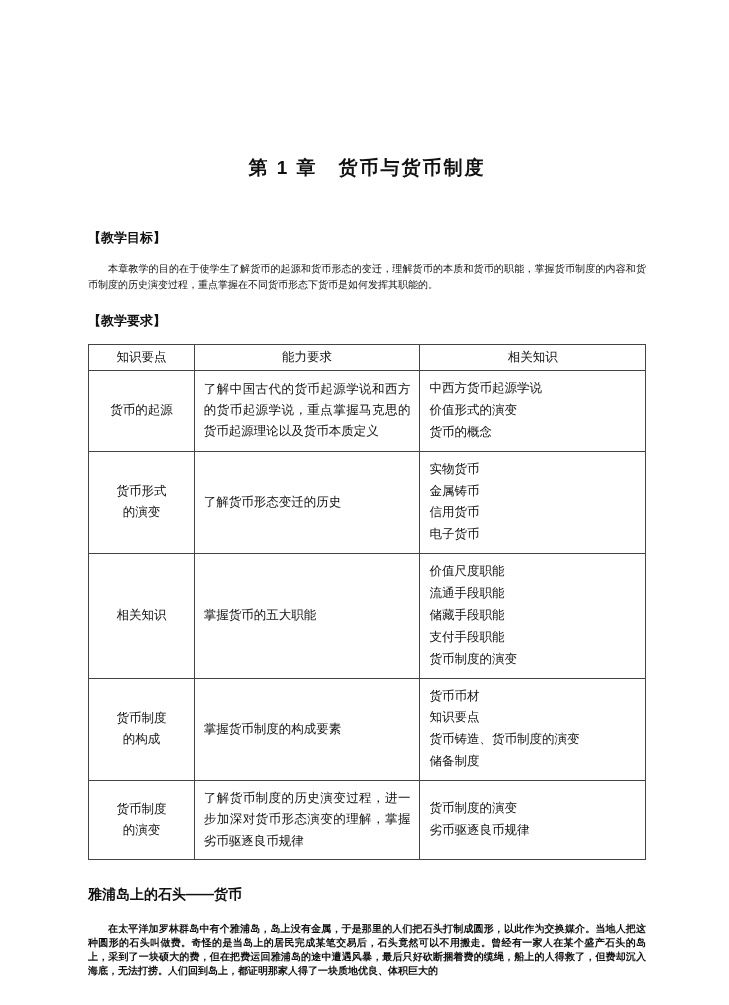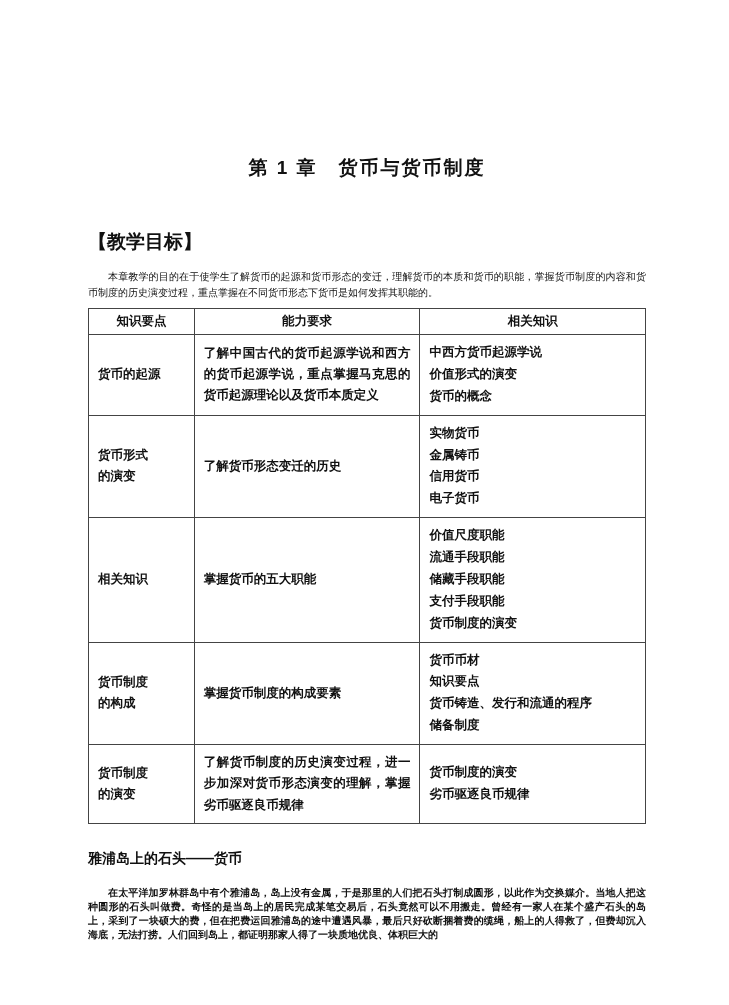--- a/index.html
+++ b/index.html
@@ -25,21 +25,21 @@
   }
   .chapter-title {
     margin-top: 155px;
     text-align: center;
     font-size: 19px;
     font-weight: bold;
     letter-spacing: 2px;
     font-family: "Liberation Sans", "DejaVu Sans", sans-serif;
   }
   .section-heading {
-    font-size: 19px;
+    font-size: 13px;
     font-weight: bold;
     font-family: "Liberation Sans", "DejaVu Sans", sans-serif;
     margin-top: 42px;
     margin-bottom: 14px;
   }
   .section-heading.objectives { margin-top: 48px; }
   .section-heading.requirements { margin-top: 20px; }
   .section-heading.case { margin-top: 30px; }
   .para {
     font-size: 10px;
@@ -56,32 +56,32 @@
     width: 100%;
     border-collapse: collapse;
     margin-top: 8px;
     font-size: 12.5px;
     font-family: "Liberation Serif", "DejaVu Serif", serif;
   }
   table.req-table th, table.req-table td {
     border: 1px solid #444;
     padding: 7px 9px;
     vertical-align: middle;
-    font-weight: bold;
+    font-weight: normal;
   }
   table.req-table th {
     text-align: center;
     height: 26px;
     padding: 4px 6px;
   }
   col.c-topic   { width: 19%; }
   col.c-ability { width: 40.5%; }
   col.c-related { width: 40.5%; }
   td.topic {
-    text-align: left;
+    text-align: center;
     white-space: pre-line;
     line-height: 1.7;
   }
   td.ability {
     line-height: 1.7;
     text-align: justify;
   }
   td.related { padding: 8px 10px; }
   td.related .rel-line {
     line-height: 1.75;
@@ -98,20 +98,21 @@
 <body>
 
 <div class="page">
   <div class="content">
 
     <h1 class="chapter-title">第 1 章　货币与货币制度</h1>
 
     <h2 class="section-heading objectives">【教学目标】</h2>
     <p class="para">本章教学的目的在于使学生了解货币的起源和货币形态的变迁，理解货币的本质和货币的职能，掌握货币制度的内容和货币制度的历史演变过程，重点掌握在不同货币形态下货币是如何发挥其职能的。</p>
 
+    <h2 class="section-heading requirements">【教学要求】</h2>
 
     <table class="req-table">
       <colgroup>
         <col class="c-topic">
         <col class="c-ability">
         <col class="c-related">
       </colgroup>
       <thead>
         <tr>
           <th>知识要点</th>
@@ -151,21 +152,21 @@
             <div class="rel-line">货币制度的演变</div>
           </td>
         </tr>
         <tr>
           <td class="topic">货币制度
 的构成</td>
           <td class="ability">掌握货币制度的构成要素</td>
           <td class="related">
             <div class="rel-line">货币币材</div>
             <div class="rel-line">知识要点</div>
-            <div class="rel-line">货币铸造、发行和流通的程序</div>
+            <div class="rel-line">货币铸造、货币制度的演变</div>
             <div class="rel-line">储备制度</div>
           </td>
         </tr>
         <tr>
           <td class="topic">货币制度
 的演变</td>
           <td class="ability">了解货币制度的历史演变过程，进一步加深对货币形态演变的理解，掌握劣币驱逐良币规律</td>
           <td class="related">
             <div class="rel-line">货币制度的演变</div>
             <div class="rel-line">劣币驱逐良币规律</div>

